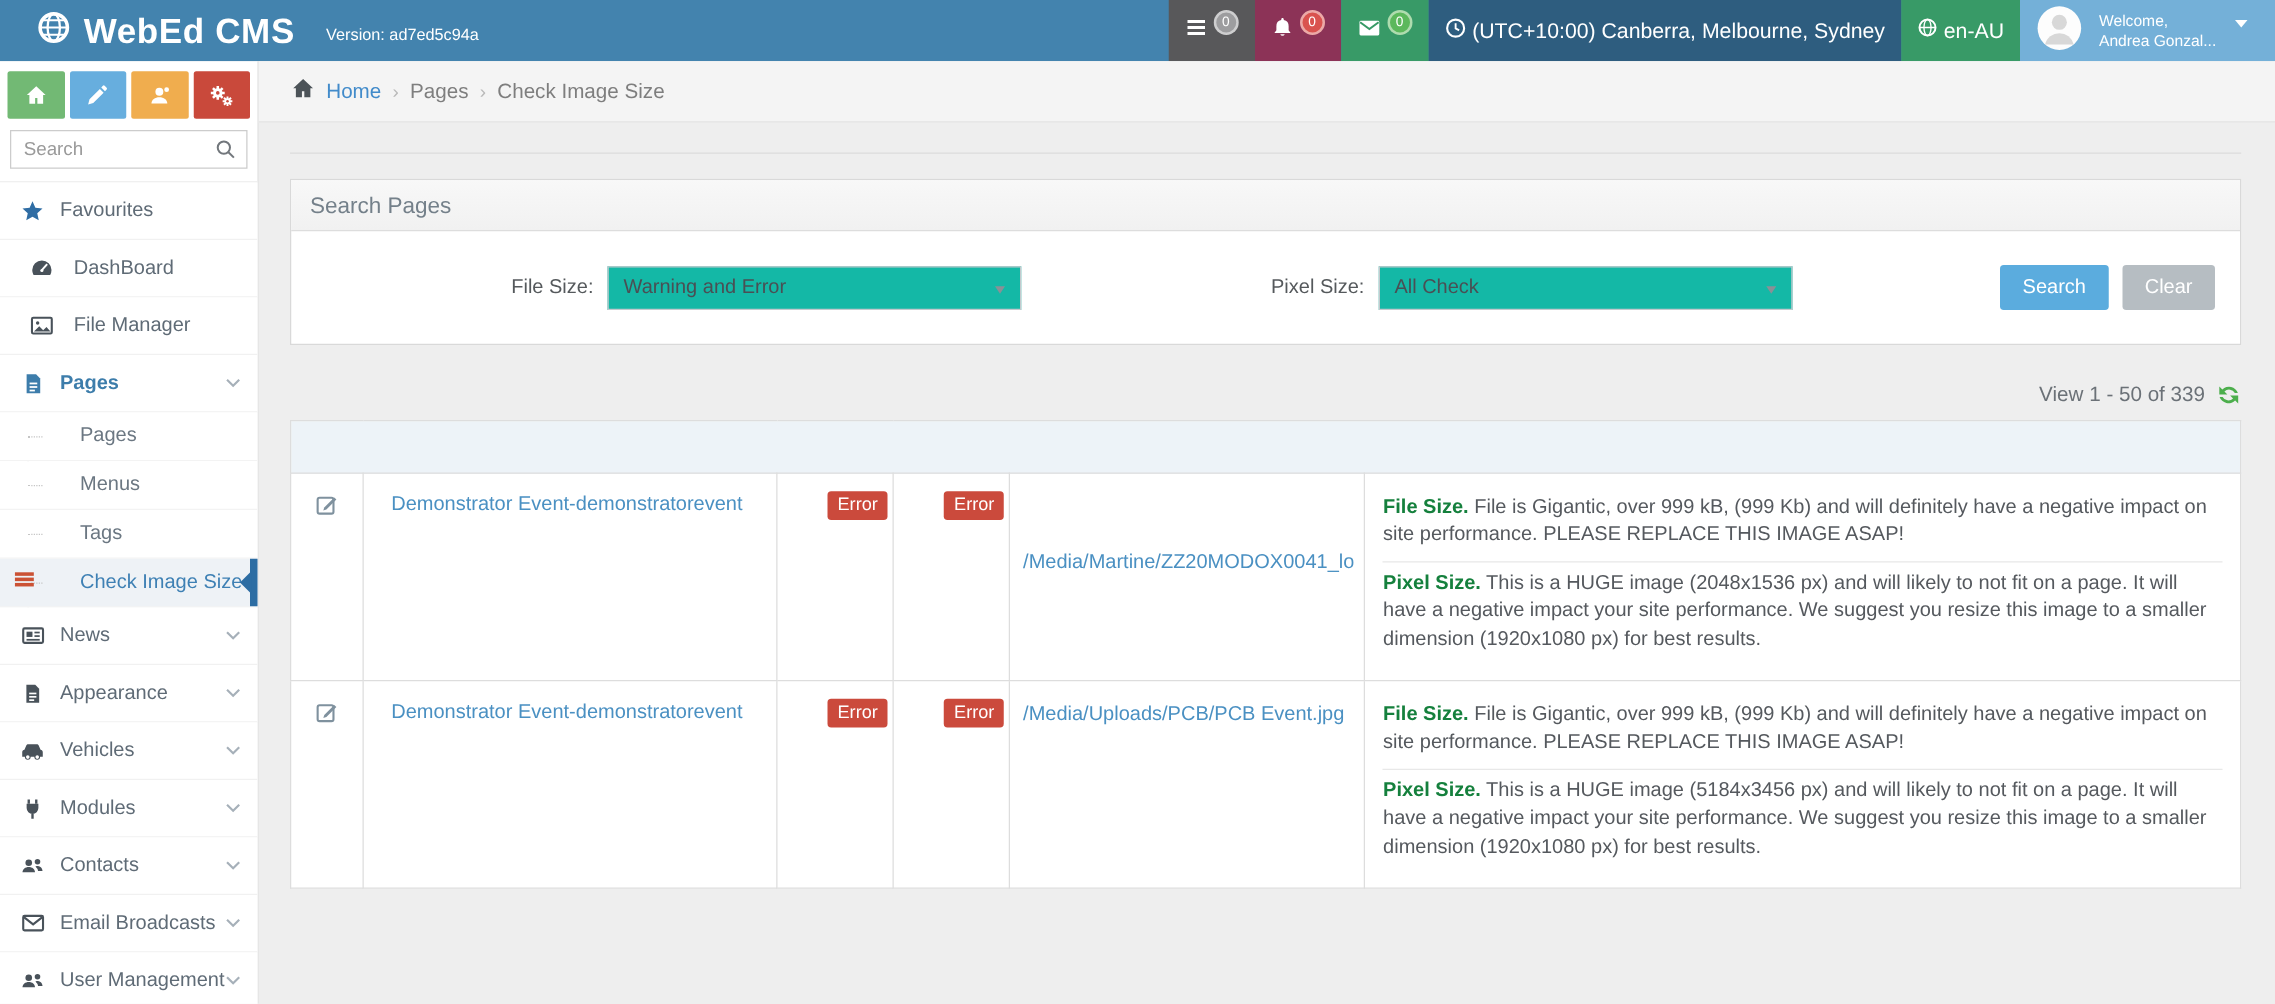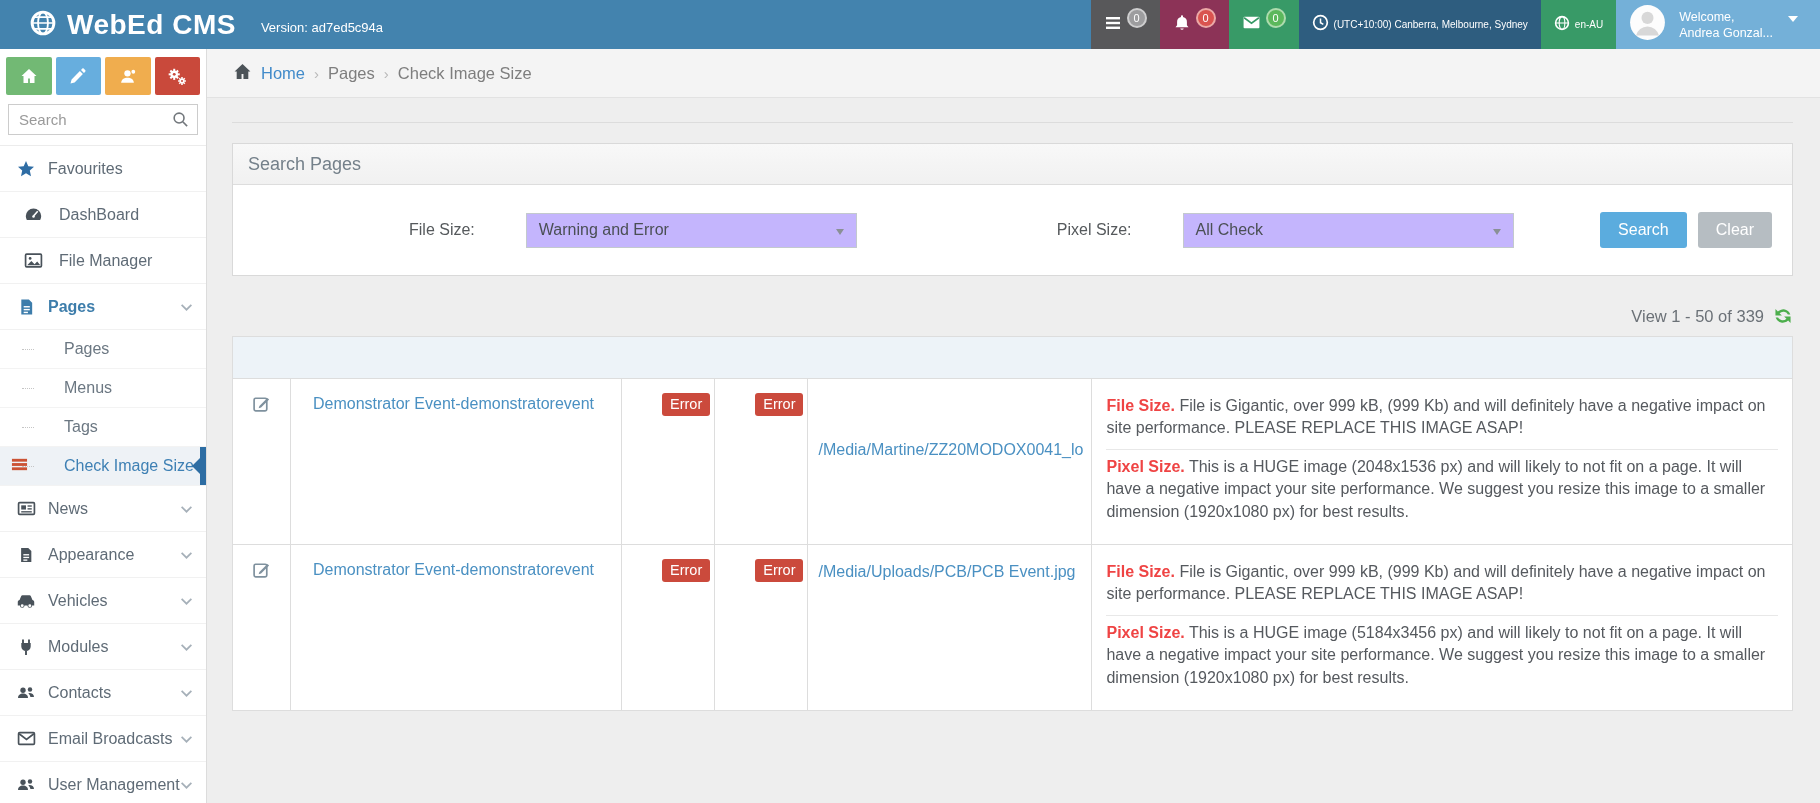--- a/index.html
+++ b/index.html
@@ -13,21 +13,21 @@
   .version { font-size:13px; margin-left:14px; align-self:center; padding-top:6px; }
   .tb-right { margin-left:auto; display:flex; align-items:stretch; }
   .tb-block { display:flex; align-items:center; padding:0 13px; gap:5px; cursor:pointer; }
   .b-gray { background:#58585a; } .b-maroon { background:#8c3357; }
   .b-green { background:#389a67; } .b-navy { background:#2e5d7f; }
   .b-user { background:#74b0d8; padding-right:22px; }
   .tb-badge { min-width:20px; height:20px; border-radius:10px; border:2px solid rgba(255,255,255,.5);
     font-size:11px; display:flex; align-items:center; justify-content:center;
     transform:translateY(-7px); color:#fff; padding:0 3px; }
   .bd-gray { background:#9d9d9f; } .bd-red { background:#d9534f; } .bd-green { background:#5cb85c; }
-  .tb-text { font-size:10px; white-space:nowrap; }
+  .tb-text { font-size:17px; white-space:nowrap; }
   .welcome { font-size:12.5px; line-height:16px; margin-left:8px; }
   .caret-down { width:0; height:0; border-left:5px solid transparent; border-right:5px solid transparent;
     border-top:6px solid #fff; margin-left:10px; margin-top:-12px; }
 
   
   .layout { display:flex; height:754px; }
   .sidebar { width:207px; background:#fff; border-right:1px solid #dcdcdc; flex:none; }
   .main { flex:1; background:#eeeeee; }
 
   
@@ -75,23 +75,23 @@
   .page-title { color:#6b7177; font-size:21px; font-weight:400; margin:6px 0 18px 15px; }
   .title-rule { border:none; border-top:1px solid #dcdcdc; margin-bottom:20px; }
 
   .panel { background:#fff; border:1px solid #d9d9d9; }
   .panel-header { height:41px; line-height:40px; padding:0 15px; font-size:18px; color:#74808a;
     background:linear-gradient(#f8f8f8,#f1f1f1); border-bottom:1px solid #ddd; }
   .panel-body { padding:27px 18px; display:flex; }
   .fgroup { display:flex; align-items:center; }
   .fgroup label { font-size:16px; color:#55595c; margin-right:11px; white-space:nowrap; cursor:default; }
   .g1 { margin-left:158px; } .g2 { margin-left:200px; }
-  .fake-select { width:331px; height:35px; border:1px solid #c3c9cd; background:#c4b5fd;
+  .fake-select { width:331px; height:35px; border:1px solid #c3c9cd; background:#14b8a6;
     display:flex; align-items:center; padding:0 30px 0 12px; font-size:16px; color:#4a4f54;
-    position:relative; cursor:pointer;margin-left:40px; }
+    position:relative; cursor:pointer; }
   .fake-select .sel-caret { position:absolute; right:12px; top:15px; width:0; height:0;
     border-left:4.5px solid transparent; border-right:4.5px solid transparent;
     border-top:6px solid #8a9096; }
   .btn-row { margin-left:auto; display:flex; gap:11px; padding-right:2px; }
   .btn { border:none; font-size:16px; color:#fff; padding:9px 18px; border-radius:3px;
     cursor:pointer; font-family:"Liberation Sans",sans-serif; }
   .btn-search { background:#5bacde; }
   .btn-clear { background:#b6bdc2; }
 
   .view-row { display:flex; justify-content:flex-end; align-items:center; gap:9px;
@@ -110,21 +110,21 @@
   .c-page { padding:16px 10px 10px 22px; }
   .lnk { color:#4a90c2; text-decoration:none; cursor:pointer; }
   .c-badge { text-align:center; padding:14px 4px; }
   .badge { display:inline-block; background:#cb4a3c; color:#fff; font-size:14.5px;
     padding:3px 8px 4px 8px; border-radius:3px;margin-left:36px; }
   .c-pic { padding:16px 8px 10px 10px; line-height:1.35; }
   .clip { display:block; white-space:nowrap; overflow:hidden;margin-top:44px; }
   .c-desc { color:#55595e; line-height:1.4; font-size:15.5px; padding:10px 14px 12px 14px; }
   .dp { padding:6px 0 9px 0; }
   .dp + .dp { border-top:1px solid #e8e8e8; }
-  .dp b { color:#ef4444; }
+  .dp b { color:#15803d; }
 </style>
 </head>
 <body>
 
 <div class="topbar">
   <div class="brand-wrap">
     <span>
       <svg width="26" height="26" viewBox="0 0 20 20">
           <circle cx="10" cy="10" r="8.4" fill="none" stroke="#fff" stroke-width="2.2"></circle>
           <ellipse cx="10" cy="10" rx="3.8" ry="8.4" fill="none" stroke="#fff" stroke-width="1.4"></ellipse>

